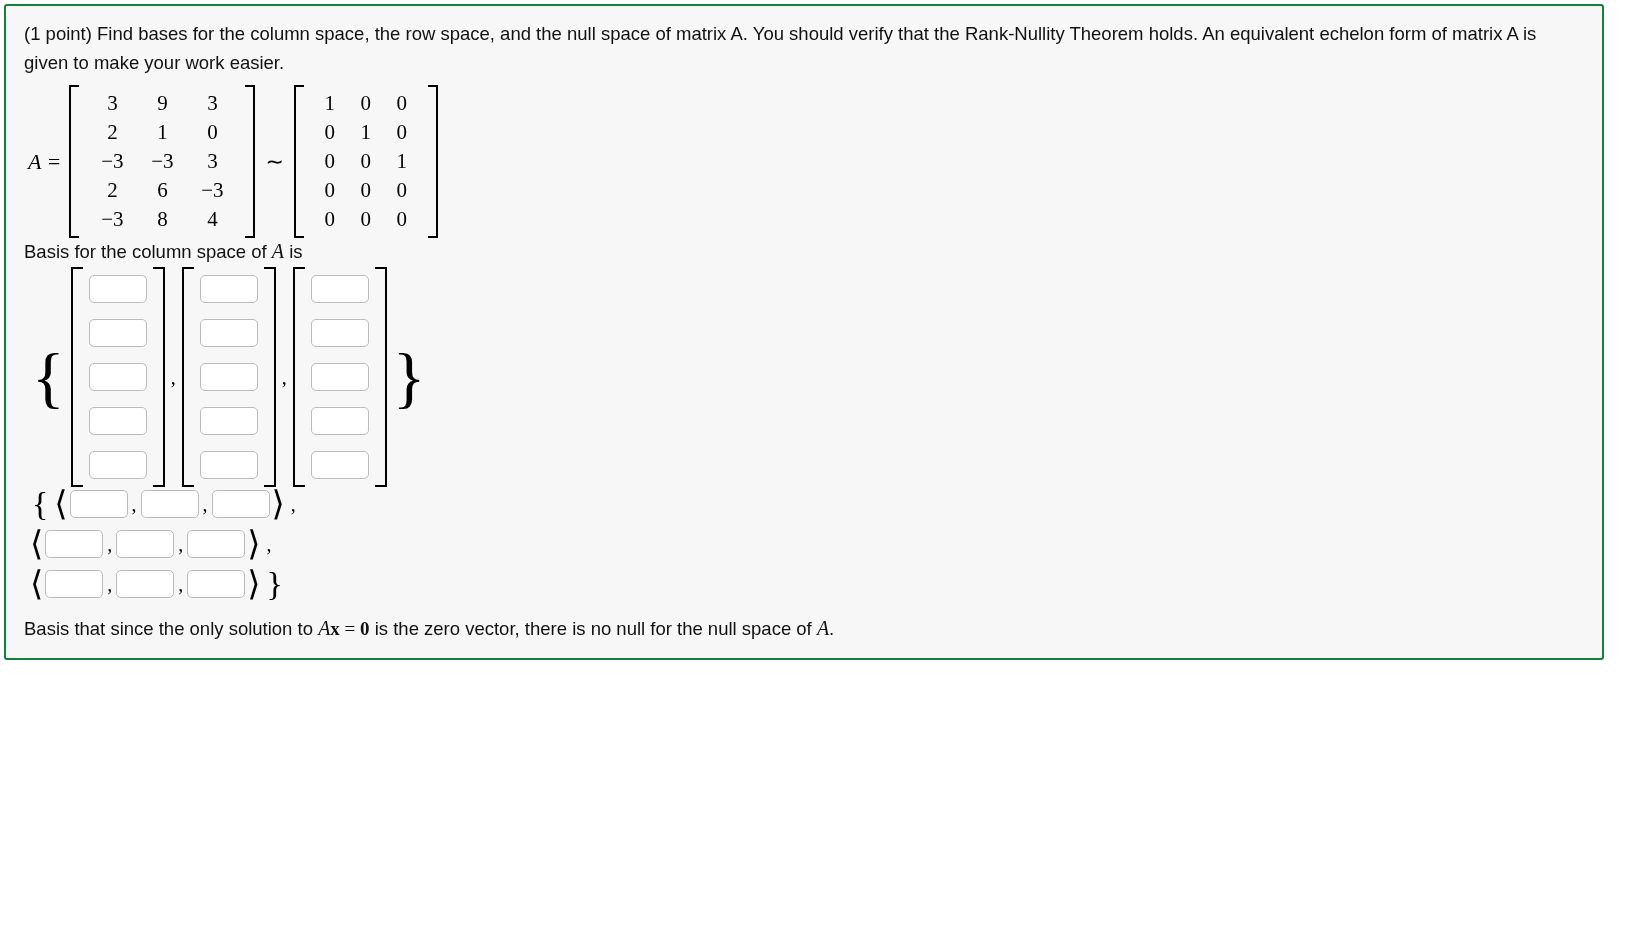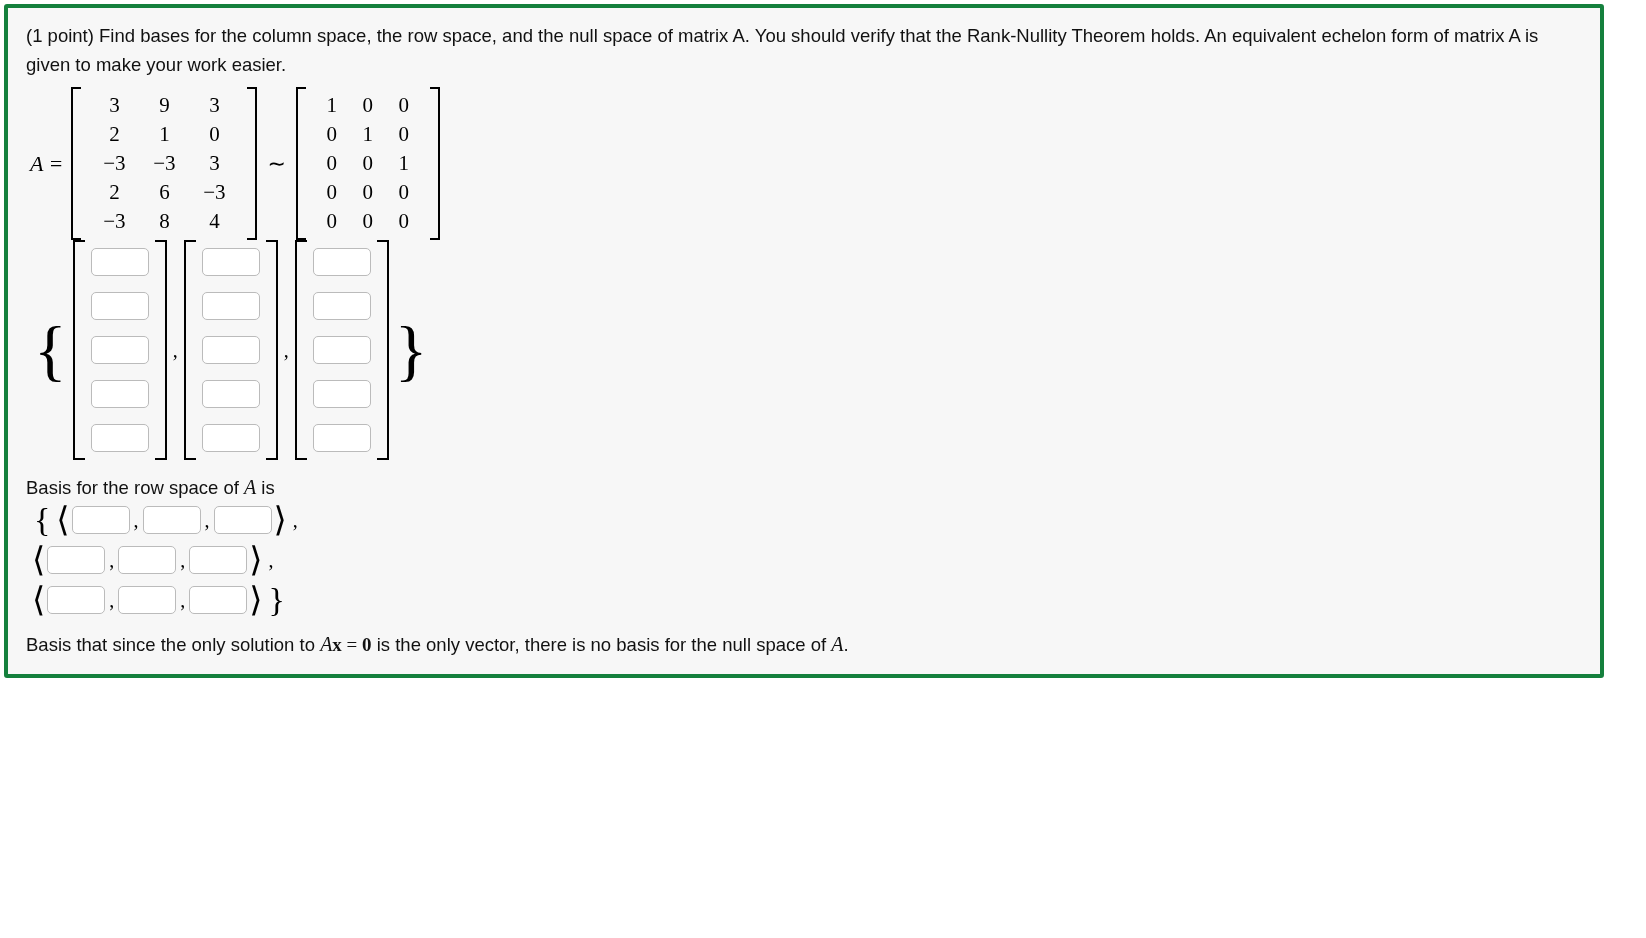--- a/index.html
+++ b/index.html
@@ -3,21 +3,21 @@
 <meta charset="utf-8">
 <style>
   html, body {
     margin: 0;
     padding: 0;
     font-family: Arial, Helvetica, sans-serif;
     background: #ffffff;
   }
   .page {
     background: #f7f7f7;
-    border: 4px solid #15803d;
+    border: 2px solid #15803d;
     border-radius: 3px;
     margin: 4px;
     padding: 14px 18px 18px 18px;
     width: 1600px;
     box-sizing: border-box;
   }
   .instructions {
     font-size: 18.5px;
     line-height: 1.55;
     color: #111;
@@ -246,20 +246,23 @@
         <span class="mrow">
             <span class="mcell narrow">0</span>
             <span class="mcell narrow">0</span>
             <span class="mcell narrow">0</span>
           </span>
       </span>
       <span class="mbracket right"></span>
     </span>
   </div>
 
+  <div class="sublabel">
+    <span>Basis for the column space of </span><span class="mvar">A</span><span> is</span>
+  </div>
 
   <div class="setrow" style="margin-left:4px;">
     <span class="brace">{</span>
 
     <span class="matrix tall-matrix">
       <span class="mbracket left"></span>
       <span class="vcol">
         <input class="field" style="">
         <input class="field" style="">
         <input class="field" style="">
@@ -291,23 +294,20 @@
         <input class="field" style="">
         <input class="field" style="">
         <input class="field" style="">
       </span>
       <span class="mbracket right"></span>
     </span>
 
     <span class="brace">}</span>
   </div>
 
-  <div class="sublabel" style="margin-top:16px;">
-    <span>Basis for the row space of </span><span class="mvar">A</span><span> is</span>
-  </div>
 
   <div class="rowset" style="margin-left:4px;">
     <div class="rline">
       <span class="brace small">{</span>
       <span class="angle">⟨</span>
       <input class="field" style="">
       <span class="comma">,</span>
       <input class="field" style="">
       <span class="comma">,</span>
       <input class="field" style="">
@@ -330,16 +330,16 @@
       <span class="comma">,</span>
       <input class="field" style="">
       <span class="comma">,</span>
       <input class="field" style="">
       <span class="angle">⟩</span>
       <span class="brace small">}</span>
     </div>
   </div>
 
   <div class="note">
-    <span>Basis that since the only solution to </span><span class="mvar">A</span><span class="eq" style="font-weight:bold;">x</span><span class="eq"> = </span><span class="eq bold0">0</span><span> is the only vector, there is no basis for the null space of </span><span class="mvar">A</span><span>.</span>
+    <span>Basis that since the only solution to </span><span class="mvar">A</span><span class="eq" style="font-weight:bold;">x</span><span class="eq"> = </span><span class="eq bold0">0</span><span> is the zero vector, there is no null for the null space of </span><span class="mvar">A</span><span>.</span>
   </div>
 
 </div>
 
 </body></html>

